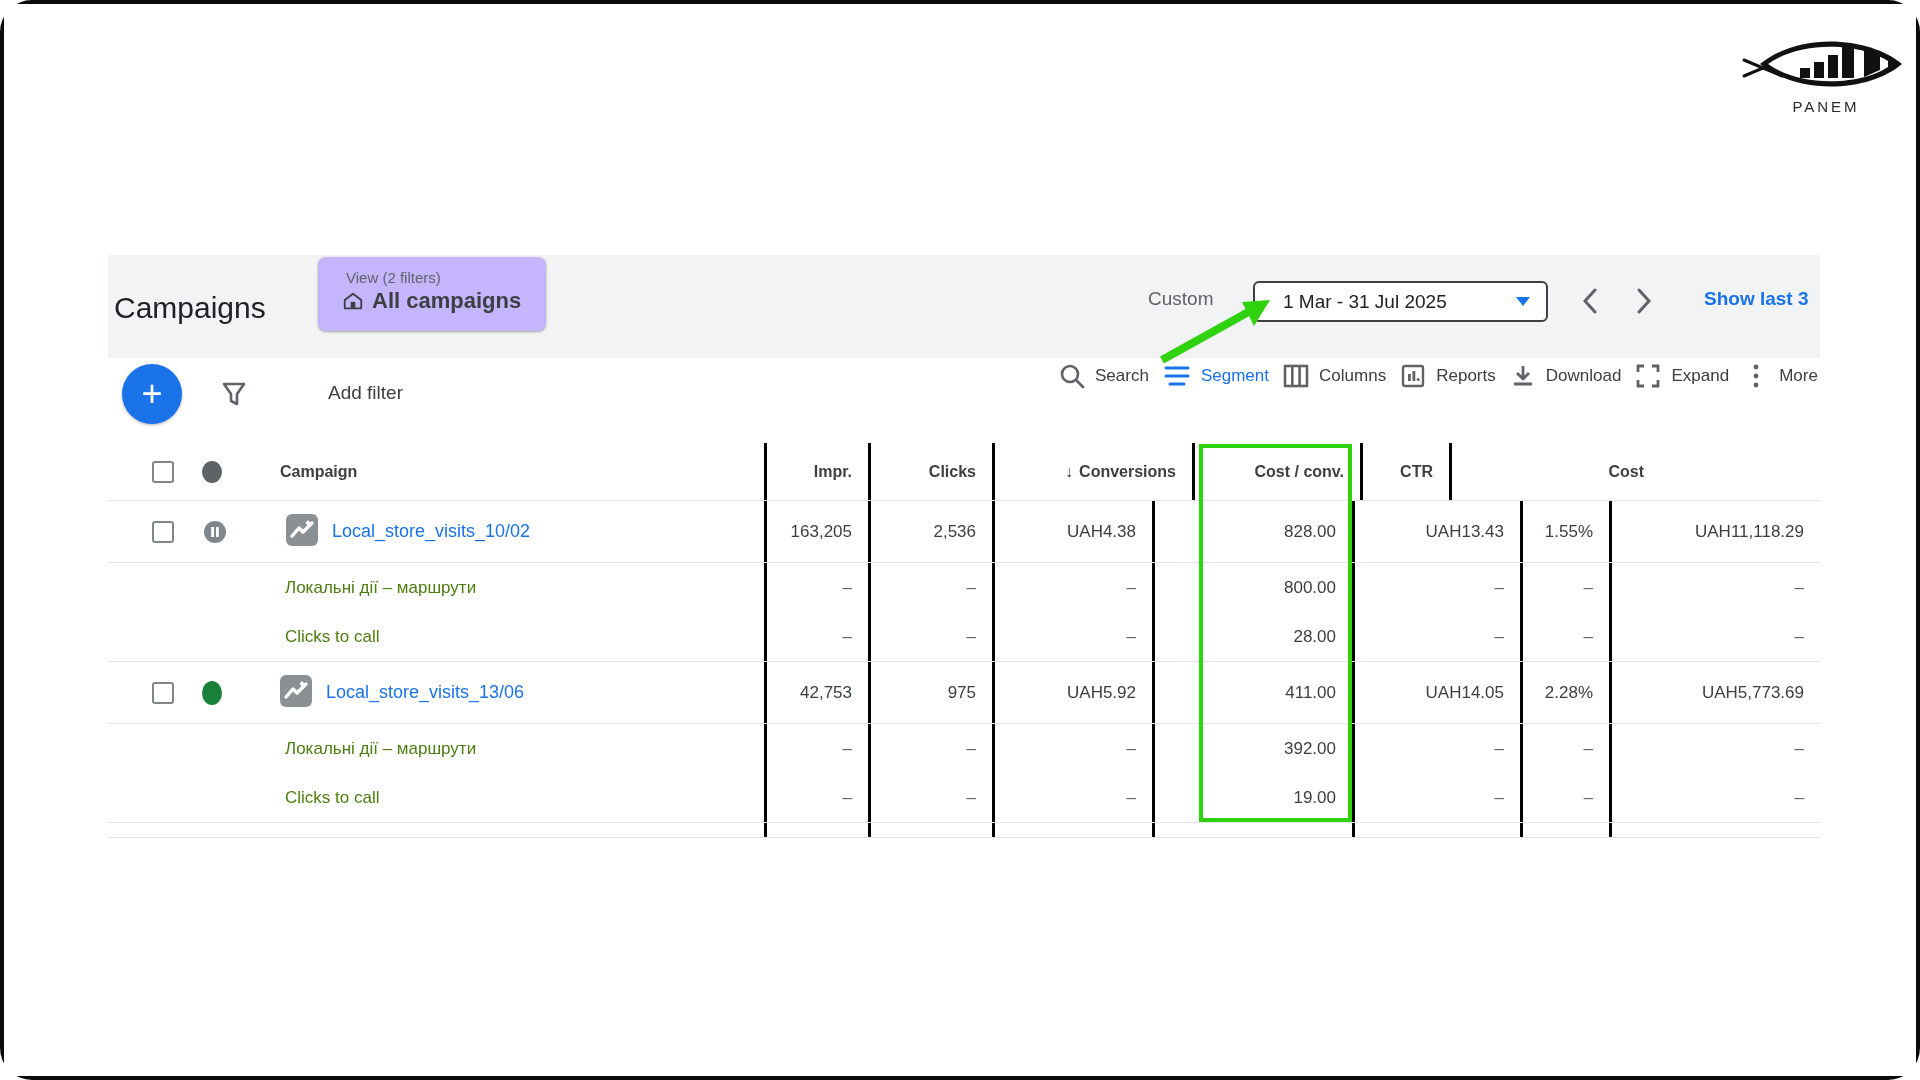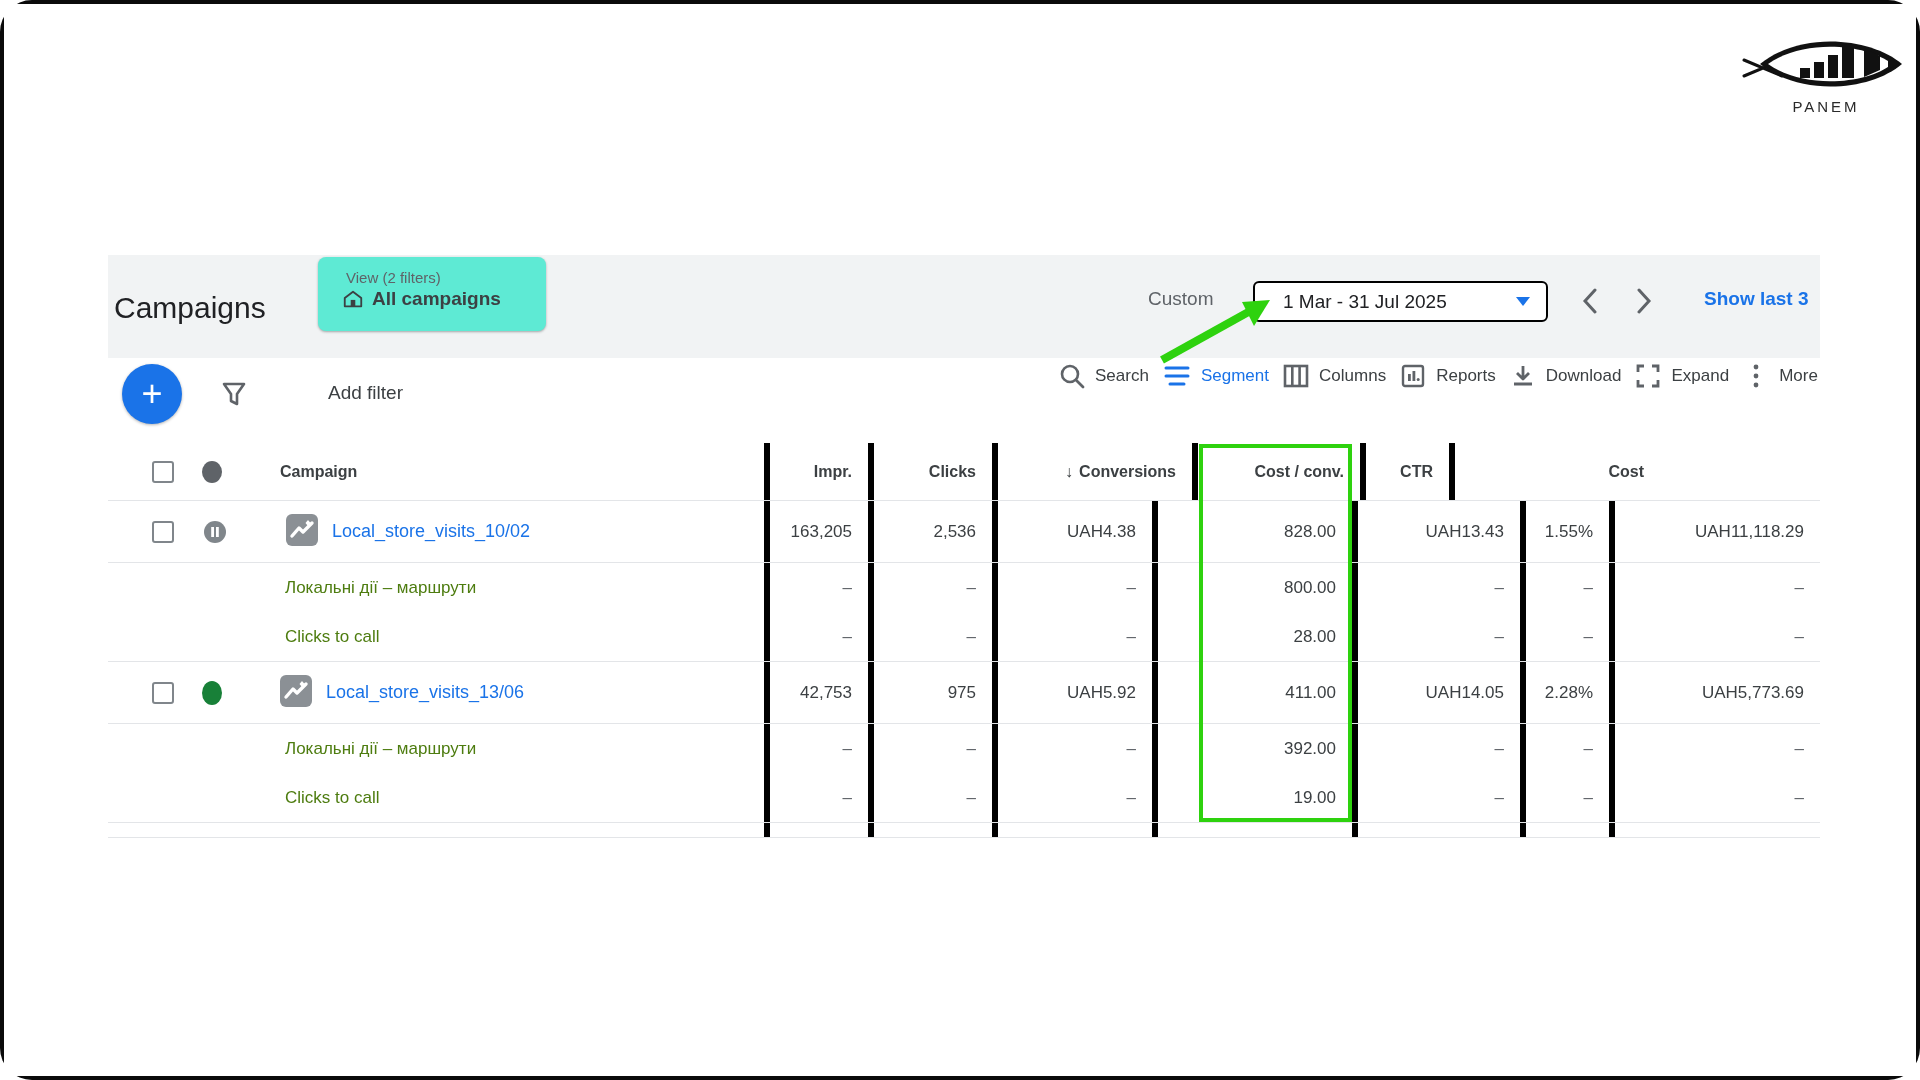--- a/index.html
+++ b/index.html
@@ -7,29 +7,29 @@
         font-family:"Liberation Sans", sans-serif;overflow:hidden;box-sizing:border-box;border-radius:32px;}
   .frame{position:absolute;inset:0;border:4px solid #0a0a0a;pointer-events:none;z-index:50;}
 
   
   .logo{position:absolute;left:1742px;top:34px;width:168px;height:78px;text-align:center;}
   .logo-text{margin-top:2px;font-size:15px;letter-spacing:3px;color:#2a2a2a;font-weight:500;}
 
   
   .band{position:absolute;left:108px;top:255px;width:1712px;height:103px;background:#f1f3f4;}
   .page-title{position:absolute;left:6px;top:36px;font-size:30px;color:#202124;}
-  .view-card{position:absolute;left:210px;top:2px;width:228px;height:74px;background:#5eead4;
+  .view-card{position:absolute;left:210px;top:2px;width:228px;height:74px;background:#c4b5fd;
              border-radius:8px;box-shadow:0 1px 2px rgba(60,64,67,.3),0 1px 3px rgba(60,64,67,.15);}
   .view-card .vc-label{margin:12px 0 2px 28px;font-size:15px;color:#5f6368;}
   .vc-row{display:flex;align-items:center;margin-left:24px;gap:8px;}
-  .vc-value{font-size:19px;font-weight:bold;color:#3c4043;}
+  .vc-value{font-size:22px;font-weight:bold;color:#3c4043;}
 
   .custom-label{position:absolute;left:1040px;top:33px;font-size:19px;color:#5f6368;}
   .date-box{position:absolute;left:1145px;top:26px;width:295px;height:41px;background:#fff;
-            border:2px solid #000000;border-radius:6px;box-sizing:border-box;
+            border:2px solid #404040;border-radius:6px;box-sizing:border-box;
             display:flex;align-items:center;justify-content:space-between;padding:0 16px 0 28px;}
   .date-text{font-size:19px;color:#202124;}
   .date-caret{width:0;height:0;border-left:7px solid transparent;border-right:7px solid transparent;
               border-top:9px solid #1a73e8;}
   .chev{position:absolute;top:24px;width:40px;height:44px;display:flex;align-items:center;justify-content:center;cursor:pointer;}
   .show-last-wrap{position:absolute;left:1596px;top:33px;width:116px;height:30px;overflow:hidden;white-space:nowrap;}
   .show-last{font-size:19px;font-weight:bold;color:#1a73e8;}
 
   
   .fab{position:absolute;left:122px;top:364px;width:60px;height:60px;border-radius:50%;
@@ -43,21 +43,21 @@
   .action.active .a-label{color:#1a73e8;}
 
   
   .tbl{position:absolute;left:108px;top:443px;width:1712px;background:#fff;}
   .trow{display:flex;border-bottom:1px solid #e3e5e8;}
   .trow.nb{border-bottom:none;}
   .cell{box-sizing:border-box;display:flex;align-items:center;}
   .c-camp{width:656px;padding-left:8px;}
   .c-impr{width:104px;}.c-clicks{width:124px;}.c-cpc{width:160px;}
   .c-conv{width:200px;}.c-costconv{width:168px;}.c-ctr{width:89px;}.c-cost{width:211px;}
-  .metric{border-left:6px solid #000000;justify-content:flex-end;padding-right:16px;
+  .metric{border-left:3px solid #000000;justify-content:flex-end;padding-right:16px;
           font-size:17px;color:#3c4043;}
   .hrow{height:57px;}
   .hrow .metric{font-weight:bold;font-size:16px;color:#3c4043;}
   .hrow .hd-camp{font-weight:bold;font-size:16px;color:#3c4043;}
   .camp-row{height:61px;}
   .seg-row{height:49px;}
   .sliver{height:14px;}
   .chk{width:22px;height:22px;border:2px solid #80868b;border-radius:3px;background:#fff;
        box-sizing:border-box;margin-left:36px;cursor:pointer;flex:none;}
   .status{margin-left:28px;flex:none;display:flex;align-items:center;justify-content:center;}

